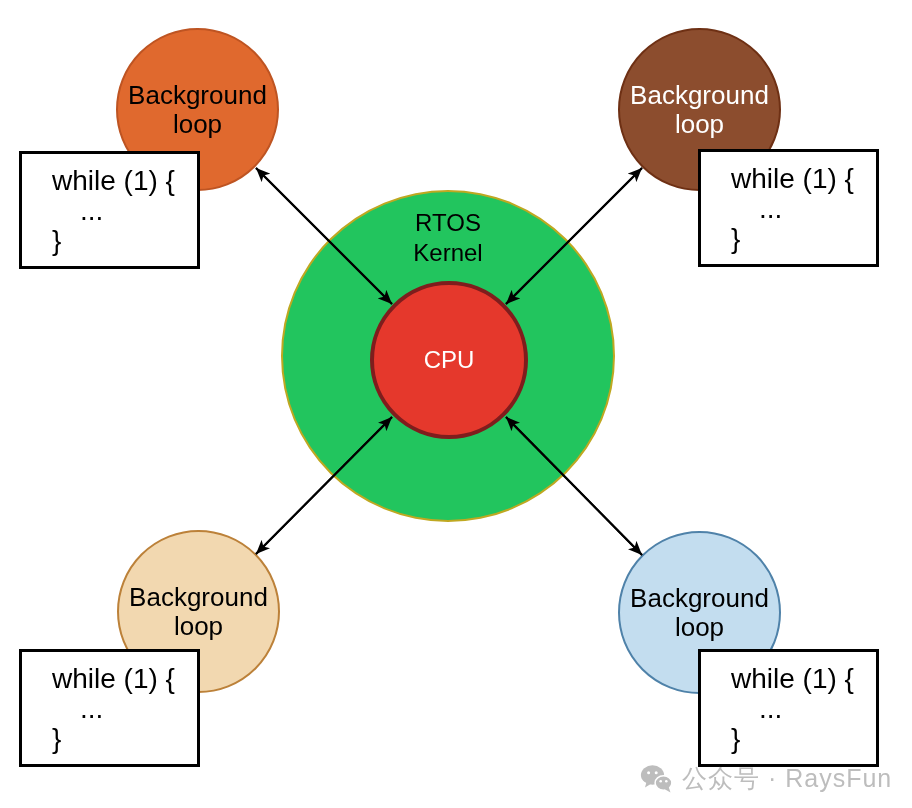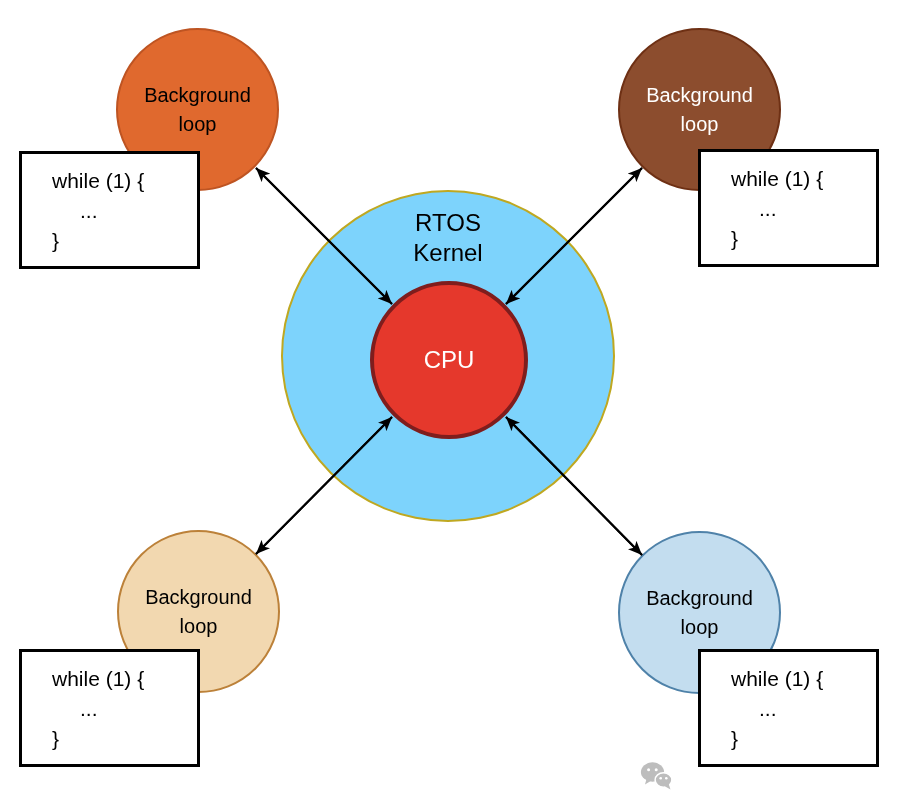--- a/index.html
+++ b/index.html
@@ -18,21 +18,21 @@
     box-sizing: border-box;
     display: flex;
     align-items: center;
     justify-content: center;
     text-align: center;
   }
   
   .kernel {
     left: 281px; top: 190px;
     width: 334px; height: 332px;
-    background: #7dd3fc;
+    background: #22c55e;
     border: 2px solid #BFA821;
     z-index: 1;
   }
   .kernel-label {
     position: absolute;
     top: 16px; left: 0; width: 100%;
     text-align: center;
     font-size: 24px;
     line-height: 30px;
     color: #000000;
@@ -43,21 +43,21 @@
     background: #E5382C;
     border: 4px solid #7f1d1d;
     color: #ffffff;
     font-size: 24px;
     z-index: 2;
   }
   
   .node {
     width: 163px; height: 163px;
     border: 2px solid;
-    font-size: 20px;
+    font-size: 26px;
     line-height: 29px;
     z-index: 1;
   }
   .node-tl { left: 116px; top: 28px;  background: #E0692E; border-color: #BE5422; color: #000000; }
   .node-tr { left: 618px; top: 28px;  background: #8C4D2E; border-color: #6E3014; color: #ffffff; }
   .node-bl { left: 117px; top: 530px; background: #F2D8B0; border-color: #BC8139; color: #000000; }
   .node-br { left: 618px; top: 531px; background: #C3DDEF; border-color: #4F82A9; color: #000000; }
   
   svg.arrows {
     position: absolute;
@@ -67,21 +67,21 @@
     pointer-events: none;
   }
   
   .code-box {
     position: absolute;
     width: 181px; height: 118px;
     background: #ffffff;
     border: 3px solid #000000;
     box-sizing: border-box;
     padding-top: 12px;
-    font-size: 21px;
+    font-size: 28px;
     line-height: 30px;
     z-index: 4;
   }
   .box-tl { left: 19px;  top: 151px; }
   .box-tr { left: 698px; top: 149px; }
   .box-bl { left: 19px;  top: 649px; }
   .box-br { left: 698px; top: 649px; }
   .code-line { white-space: pre; }
   .code-line.l1, .code-line.l3 { padding-left: 30px; }
   .code-line.l2 { padding-left: 58px; }
@@ -194,15 +194,16 @@
         <ellipse cx="12.5" cy="10" rx="11.6" ry="9.7" fill="#BDBDBD"></ellipse>
         <polygon points="5,22.5 6.8,15.8 11.5,18.6" fill="#BDBDBD"></polygon>
         <circle cx="8.6" cy="7.8" r="1.5" fill="#ffffff"></circle>
         <circle cx="16.2" cy="7.8" r="1.5" fill="#ffffff"></circle>
         <ellipse cx="23.5" cy="18" rx="8.4" ry="7.2" fill="#BDBDBD" stroke="#ffffff" stroke-width="1.5"></ellipse>
         <polygon points="30.5,27.5 28.6,21.8 24.8,24.2" fill="#BDBDBD"></polygon>
         <circle cx="20.7" cy="16.2" r="1.3" fill="#ffffff"></circle>
         <circle cx="26.3" cy="16.2" r="1.3" fill="#ffffff"></circle>
       </svg>
     </span>
+    <span class="wm-text">公众号 · RaysFun</span>
   </div>
 
 </div>
 
 </body></html>

